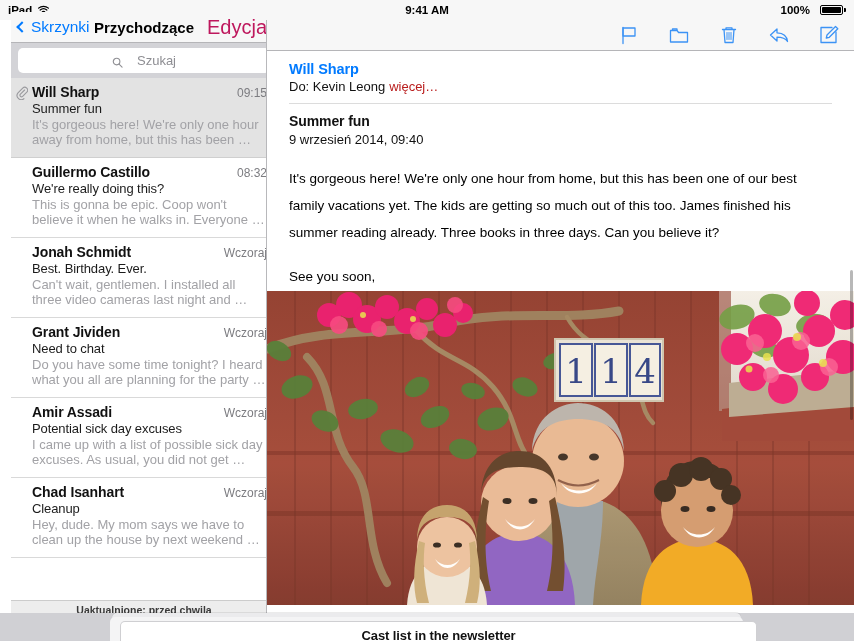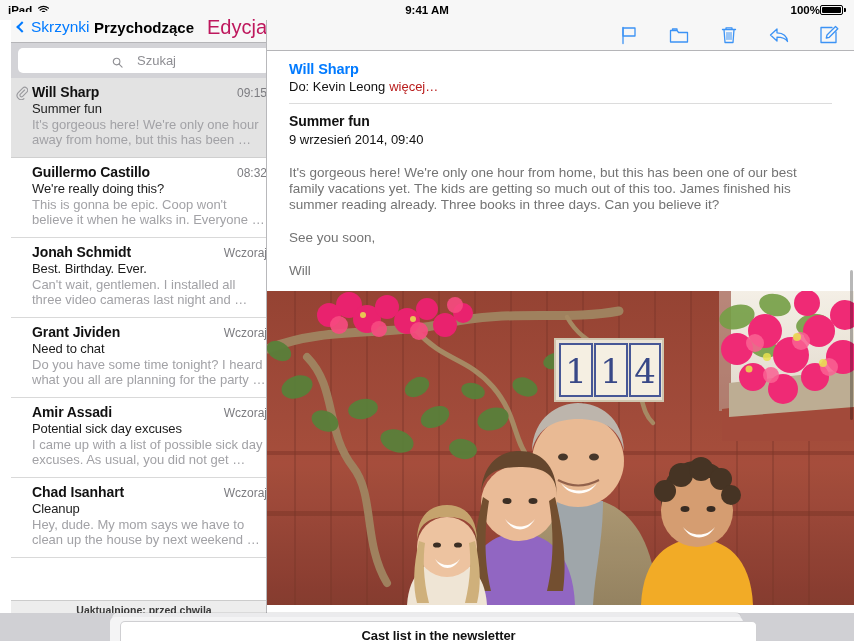--- a/index.html
+++ b/index.html
@@ -14,21 +14,21 @@
 
   
   .statusbar {
     position: absolute; top: 0; left: 0; width: 854px; height: 20px;
     background: #f7f7f7;
     font-size: 11.5px; font-weight: bold; color: #000;
     display: flex; align-items: center;
   }
   .sb-left { position: absolute; left: 8px; display: flex; align-items: flex-start; gap: 5px; }
   .sb-center { position: absolute; left: 0; width: 854px; text-align: center; }
-  .sb-right { position: absolute; right: 8px; display: flex; align-items: center; gap: 0; }
+  .sb-right { position: absolute; right: 8px; display: flex; align-items: center; gap: 10px; }
   .wifi-icon { display:inline-block; width: 13px; height: 10px; position: relative; top:1px; }
   .batt { display: inline-flex; align-items: center; }
   .batt-body {
     width: 23px; height: 10px; border: 1px solid #000; border-radius: 2px;
     padding: 1px; display: block;
   }
   .batt-fill { display: block; width: 100%; height: 100%; background: #000; border-radius: 1px; }
   .batt-cap { width: 2px; height: 4px; background: #000; border-radius: 0 1px 1px 0; margin-left: 1px; }
 
   
@@ -112,21 +112,21 @@
 
   .mail-header { padding: 10px 22px 0 22px; }
   .mh-from { font-size: 14.5px; font-weight: bold; color: #007aff; letter-spacing: -0.1px; }
   .mh-to { font-size: 13px; color: #111; margin-top: 2px; }
   .mh-more { color: #b91c1c; margin-left: 4px; }
   .mh-rule { height: 1px; background: #dcdcdc; margin: 9px 0 9px 0; }
   .mh-subject { font-size: 14px; font-weight: bold; color: #111; letter-spacing: -0.1px; }
   .mh-date { font-size: 13px; color: #111; margin-top: 3px; }
 
   .mail-body {
-    padding: 18px 22px 0 22px; font-size: 13.5px; line-height: 16px; color: #737373;
+    padding: 18px 22px 0 22px; font-size: 13.5px; line-height: 27px; color: #000000;
   }
   .mail-body p { margin: 0 0 17px 0; }
   .mail-body p:last-child { margin-bottom: 0; }
 
   .photo {
     position: absolute; left: 0; top: 271px; width: 587px; height: 314px;
     overflow: hidden;
   }
   .photo svg { display: block; width: 100%; height: 100%; }
 

